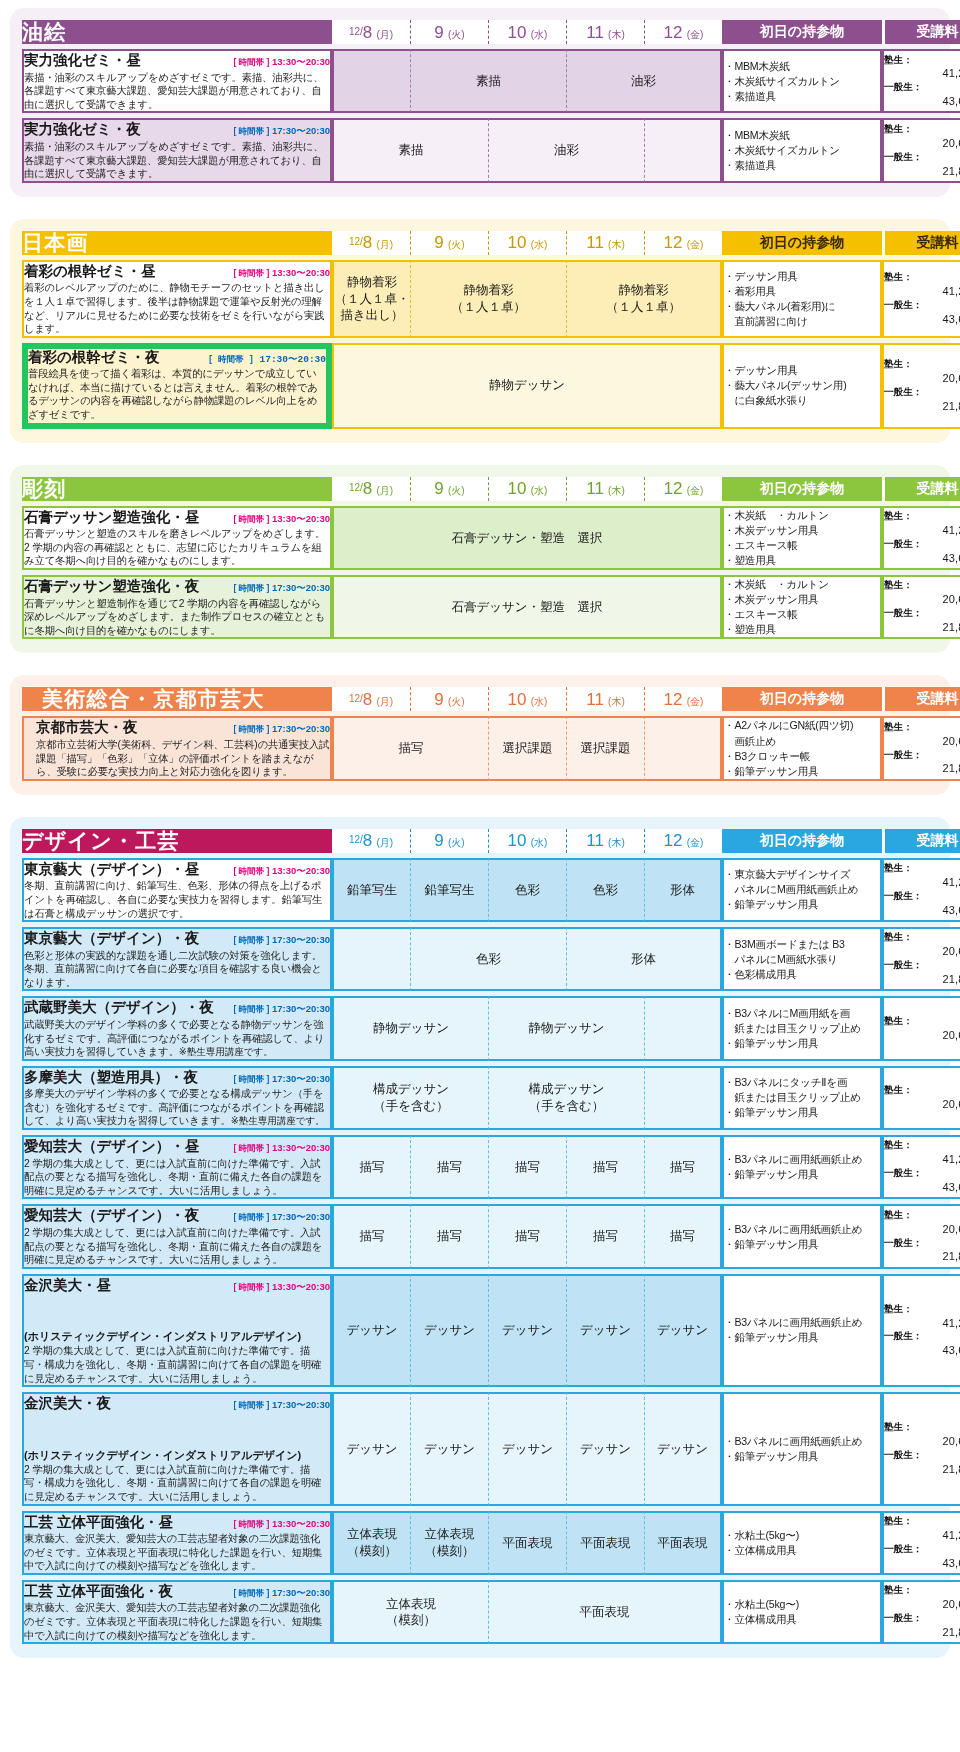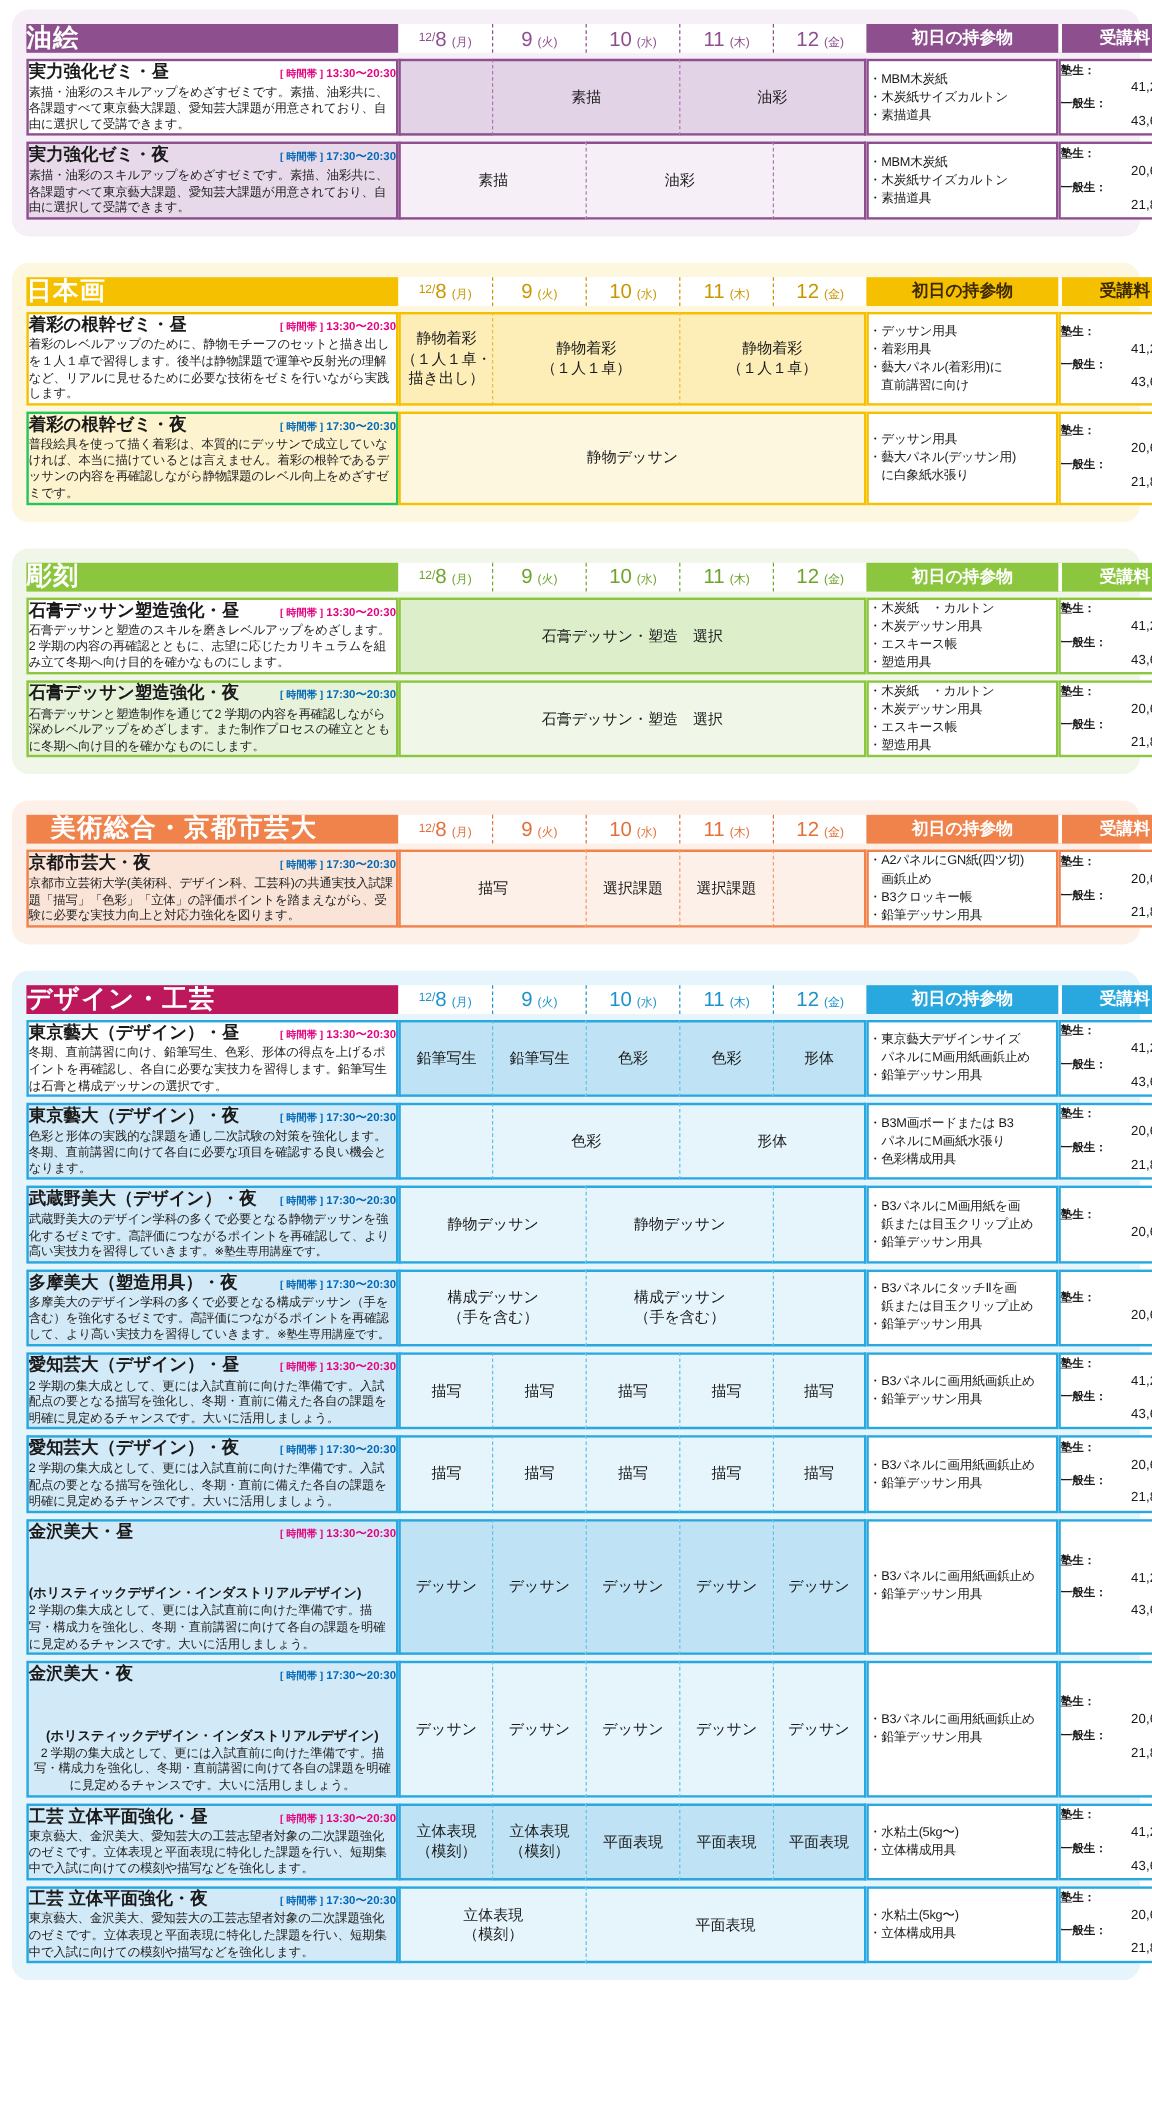--- a/index.html
+++ b/index.html
@@ -346,21 +346,21 @@
               <span class="lbl">塾生：</span>
               <span class="val">41,200円</span>
               <span class="lbl">一般生：</span>
               <span class="val">43,600円</span>
             </td>
           </tr>
           <tr class="gap">
             <td colspan="8"></td>
           </tr>
           <tr class="rowbox">
-            <td class="desc desc-sh" style="border:2px solid #22c55e;">
+            <td class="desc desc-sh" style="border:6px solid #22c55e;font-family:Liberation Mono, monospace;">
               <div class="ttl">
                 <span class="ttl-main">着彩の根幹ゼミ・夜</span>
                 <span class="ttl-time time-blue"><span class="lbl">[ 時間帯 ]</span> 17:30〜20:30</span>
               </div>
               <div class="body">普段絵具を使って描く着彩は、本質的にデッサンで成立していなければ、本当に描けているとは言えません。着彩の根幹であるデッサンの内容を再確認しながら静物課題のレベル向上をめざすゼミです。</div>
             </td>
             <td class="daycell" colspan="5" style="border-top:2px solid #f5c000;border-bottom:2px solid #f5c000;border-left:2px solid #f5c000;border-right:2px solid #f5c000;">
               <span class="l2">静物デッサン</span>
             </td>
             <td class="items" style="border:2px solid #f5c000;">
@@ -478,21 +478,21 @@
             <td class="hdr-day dash-l"><span class="dn">10</span> <span class="wd">(水)</span></td>
             <td class="hdr-day dash-l"><span class="dn">11</span> <span class="wd">(木)</span></td>
             <td class="hdr-day dash-l"><span class="dn">12</span> <span class="wd">(金)</span></td>
             <td class="hdr-cell">初日の持参物</td>
             <td class="hdr-cell hdr-fee">受講料</td>
           </tr>
           <tr class="gap">
             <td colspan="8"></td>
           </tr>
           <tr class="rowbox">
-            <td class="desc desc-sh" style="border:2px solid #f0834c;">
+            <td class="desc desc-sh" style="border:2px solid #f0834c;padding-left:12px;">
               <div class="ttl">
                 <span class="ttl-main">京都市芸大・夜</span>
                 <span class="ttl-time time-blue"><span class="lbl">[ 時間帯 ]</span> 17:30〜20:30</span>
               </div>
               <div class="body">京都市立芸術大学(美術科、デザイン科、工芸科)の共通実技入試課題「描写」「色彩」「立体」の評価ポイントを踏まえながら、受験に必要な実技力向上と対応力強化を図ります。</div>
             </td>
             <td class="daycell" colspan="2" style="border-top:2px solid #f0834c;border-bottom:2px solid #f0834c;border-left:2px solid #f0834c;">
               <span class="l2">描写</span>
             </td>
             <td class="daycell dash-l" colspan="1" style="border-top:2px solid #f0834c;border-bottom:2px solid #f0834c;">
@@ -776,21 +776,21 @@
               <span class="lbl">塾生：</span>
               <span class="val">41,200円</span>
               <span class="lbl">一般生：</span>
               <span class="val">43,600円</span>
             </td>
           </tr>
           <tr class="gap">
             <td colspan="8"></td>
           </tr>
           <tr class="rowbox">
-            <td class="desc desc-sh" style="border:2px solid #29a8e0;text-align:center;">
+            <td class="desc desc-sh" style="border:2px solid #29a8e0;">
               <div class="ttl">
                 <span class="ttl-main">金沢美大・夜</span>
                 <span class="ttl-time time-blue"><span class="lbl">[ 時間帯 ]</span> 17:30〜20:30</span>
               </div>
               <div class="sub">(ホリスティックデザイン・インダストリアルデザイン)</div>
               <div class="body">2 学期の集大成として、更には入試直前に向けた準備です。描写・構成力を強化し、冬期・直前講習に向けて各自の課題を明確に見定めるチャンスです。大いに活用しましょう。</div>
             </td>
             <td class="daycell" colspan="1" style="border-top:2px solid #29a8e0;border-bottom:2px solid #29a8e0;border-left:2px solid #29a8e0;">
               <span class="l2">デッサン</span>
             </td>

